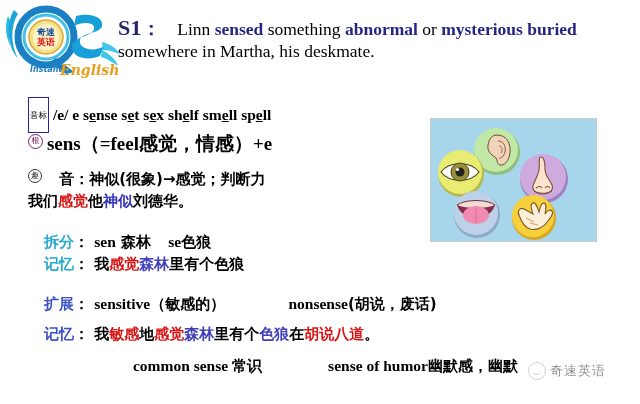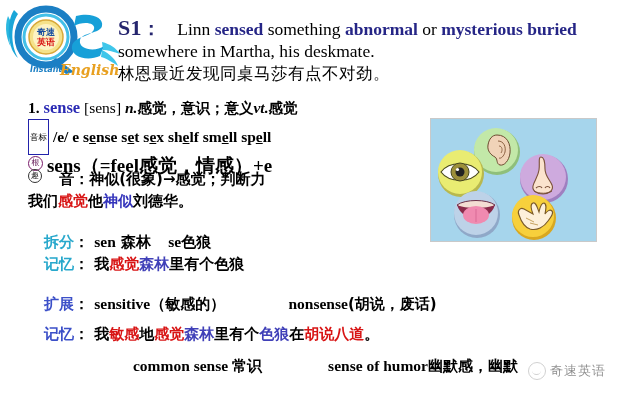--- a/index.html
+++ b/index.html
@@ -239,30 +239,23 @@
     <text x="56" y="73" font-family="DejaVu Serif, serif" font-size="14" font-style="italic" font-weight="bold" fill="#e8a020">English</text>
   </svg>
 </div>
 
 <div id="header">
   <div class="hdr-line">
     <span class="s1">S1</span><span class="s1colon">：</span>
     <span class="gap-sm"></span><span>Linn </span><span class="b-blue">sensed</span><span> something </span><span class="b-blue">abnormal</span><span> or </span><span class="b-blue">mysterious buried</span>
   </div>
   <div class="hdr-line">somewhere in Martha, his deskmate.</div>
-  <div class="cn-line">林恩最近发现同桌马莎有点不对劲。</div>
 </div>
 
 <div id="entry">
-  <div class="e-line">
-    <span class="num">1.</span>
-    <span class="hw">sense</span>
-    <span class="ipa">[sens]</span>
-    <span class="pos">n.</span><span class="cn">感觉，意识；意义</span><span class="pos">vt.</span><span class="cn">感觉</span>
-  </div>
   <div class="e-line">
     <span class="tagbox">音标</span>
     <span>/e/ e</span>
     <span>s<span class="u">e</span>nse</span>
     <span>s<span class="u">e</span>t</span>
     <span>s<span class="u">e</span>x</span>
     <span>sh<span class="u">e</span>lf</span>
     <span>sm<span class="u">e</span>ll</span>
     <span>sp<span class="u">e</span>ll</span>
   </div>

